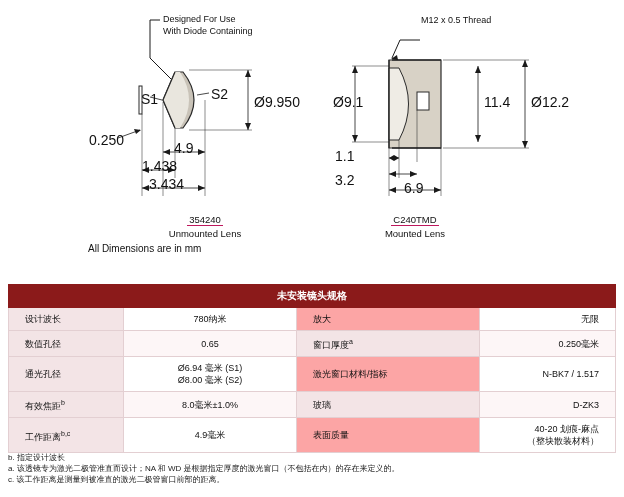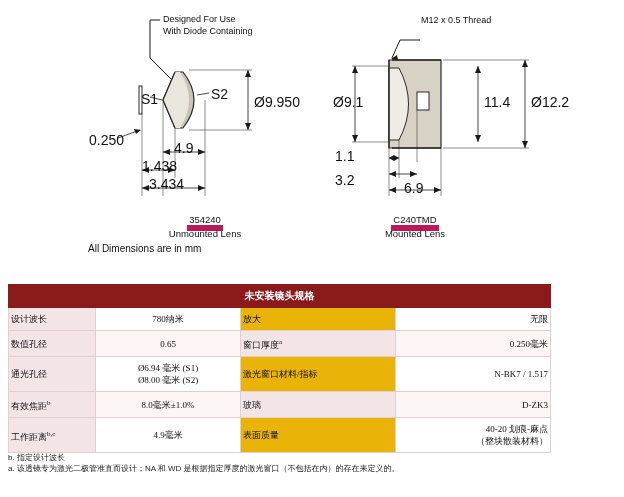--- a/index.html
+++ b/index.html
@@ -14,45 +14,45 @@
 
   
   .drawing{position:relative;width:624px;height:262px;}
 
   .lbl{position:absolute;font-size:9px;line-height:11px;color:#111;white-space:pre;}
   .dim{position:absolute;font-size:14px;color:#111;white-space:nowrap;}
 
   svg.overlay{position:absolute;left:0;top:0;width:624px;height:262px;pointer-events:none;}
 
   .capt{position:absolute;text-align:center;font-size:9.5px;color:#111;}
-  .capt .num{border-bottom:6px solid #be185d;display:inline-block;padding:0 2px;}
+  .capt .num{border-bottom:1px solid #be185d;display:inline-block;padding:0 2px;}
 
   .alldim{position:absolute;left:88px;top:243px;font-size:10px;color:#111;}
 
   
   .tbl-wrap{position:absolute;left:8px;top:284px;width:608px;}
-  table{border-collapse:collapse;width:543px;font-size:9px;font-family:Liberation Serif, serif;}
+  table{border-collapse:collapse;width:608px;font-size:9px;}
   th.title{
     background:#8b1a1a;color:#fff;font-weight:bold;font-size:10px;
     text-align:center;padding:4px 0;border:1px solid #8b1a1a;
   }
   td{
     border:1px solid #e3cfd2;
-    padding:5px 2px;
+    padding:5px 16px;
     vertical-align:middle;
     line-height:12px;
   }
   td.hdr{
     background:#f3e4e6;width:82px;color:#111;
   }
   td.val{
     background:#ffffff;text-align:center;width:140px;color:#111;
   }
   td.hdr2{
-    background:#eab308;width:150px;color:#111;
+    background:#fca5a5;width:150px;color:#111;
   }
   td.val2{
     background:#ffffff;text-align:right;color:#111;
   }
   tr.alt td.val, tr.alt td.val2{background:#fdf6f7;}
   tr.alt td.hdr, tr.alt td.hdr2{background:#f3e4e6;}
   sup{font-size:7px;}
 
   .foot{
     position:absolute;left:8px;top:452px;width:608px;
@@ -226,15 +226,16 @@
         <td class="val2" style="white-space:pre-line;margin-left:42px;">40-20 划痕-麻点
 （整块散装材料）</td>
       </tr>
     </tbody>
       </table>
   </div>
 
   <div class="foot">
     <div>b. 指定设计波长</div>
     <div>a. 该透镜专为激光二极管准直而设计；NA 和 WD 是根据指定厚度的激光窗口（不包括在内）的存在来定义的。</div>
+    <div>c. 该工作距离是测量到被准直的激光二极管窗口前部的距离。</div>
   </div>
 
 </div>
 
 </body></html>

